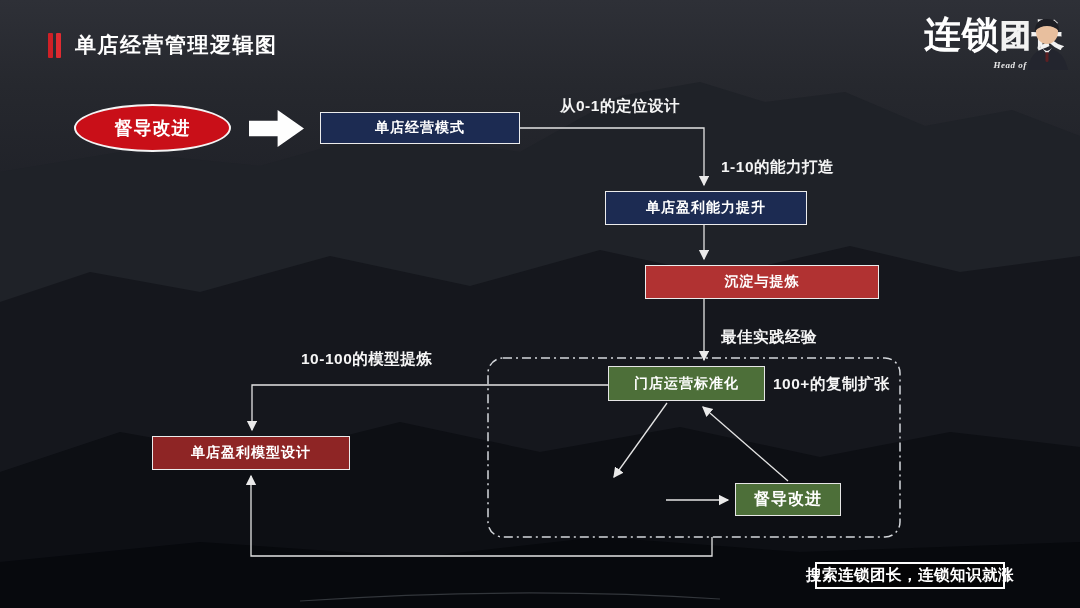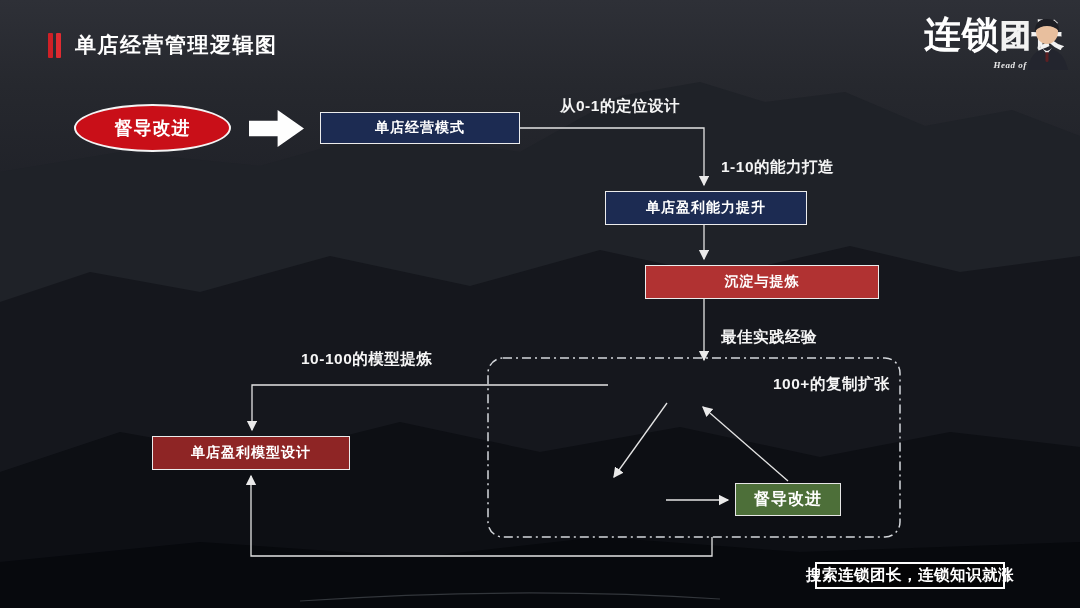--- a/index.html
+++ b/index.html
@@ -101,20 +101,21 @@
       <path d="M18,30 L23,36 L28,30 Q25,33 23,33 Q21,33 18,30 Z" fill="#f4f4f4"></path>
       <rect x="21.5" y="34" width="3" height="10" rx="1.5" fill="#5c1f22"></rect>
     </svg>
   </div>
 
   <div class="node ellipse">督导改进</div>
   <div class="node blockarrow"></div>
   <div class="node navy n-model">单店经营模式</div>
   <div class="node navy n-profit">单店盈利能力提升</div>
   <div class="node brick n-refine">沉淀与提炼</div>
+  <div class="node green n-standard">门店运营标准化</div>
   <div class="node green n-supervision">督导改进</div>
   <div class="node deepred n-profitmodel">单店盈利模型设计</div>
 
   <div class="lbl l-design">从0-1的定位设计</div>
   <div class="lbl l-ability">1-10的能力打造</div>
   <div class="lbl l-best">最佳实践经验</div>
   <div class="lbl l-replicate">100+的复制扩张</div>
   <div class="lbl l-model">10-100的模型提炼</div>
 
   <div class="banner">搜索连锁团长，连锁知识就涨</div>

